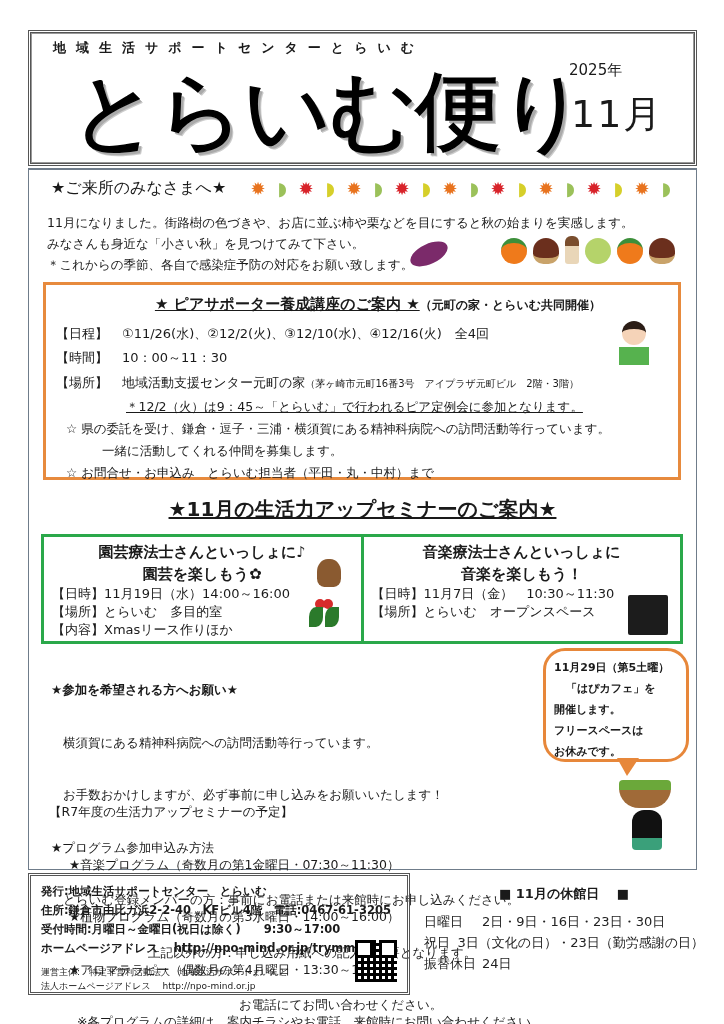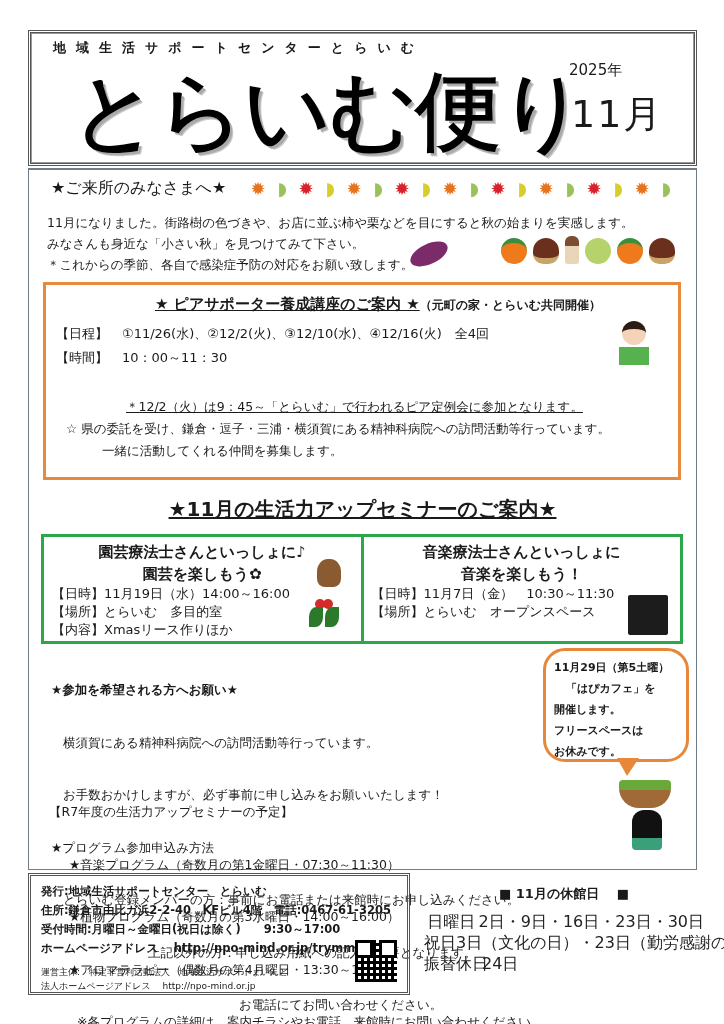--- a/index.html
+++ b/index.html
@@ -110,21 +110,21 @@
           repeating-linear-gradient(90deg, #000 0 3px, #fff 3px 6px),
           repeating-linear-gradient(0deg, #000 0 3px, #fff 3px 6px);
         background-blend-mode: multiply; }
   .qr::before, .qr::after { content: ""; position: absolute; width: 12px; height: 12px; border: 3px solid #000; background: #fff; }
   .qr::before { left: 0; top: 0; }
   .qr::after { right: 0; top: 0; }
 
   
   .closed { position: absolute; left: 424px; top: 885px; width: 280px; }
   .closed .t { text-align: center; font-size: 13px; margin-bottom: 8px; font-weight: bold; }
-  .closed .row { display: flex; font-size: 16px; line-height: 21px; color: #222; white-space: nowrap; text-align: center; }
+  .closed .row { display: flex; font-size: 13px; line-height: 21px; color: #222; white-space: nowrap; }
   .closed .row .k { width: 58px; }
 </style>
 </head>
 <body>
 
 <div class="header">
   <div class="org">地域生活サポートセンターとらいむ</div>
   <div class="title">とらいむ便り</div>
   <div class="year">2025年</div>
   <div class="month">11月</div>
@@ -173,23 +173,27 @@
   <div class="peer">
     <div class="peer-title">
       <span class="main-t">★ ピアサポーター養成講座のご案内 ★</span><span class="sub-t">（元町の家・とらいむ共同開催）</span>
     </div>
     <div class="peer-row" style="top:40px">
       <span class="lbl">【日程】</span><span>①11/26(水)、②12/2(火)、③12/10(水)、④12/16(火)　全4回</span>
     </div>
     <div class="peer-row" style="top:64px">
       <span class="lbl">【時間】</span><span>10：00～11：30</span>
     </div>
+    <div class="peer-row" style="top:89px">
+      <span class="lbl">【場所】</span><span>地域活動支援センター元町の家</span><span class="small">（茅ヶ崎市元町16番3号　アイプラザ元町ビル　2階・3階）</span>
+    </div>
     <div class="peer-note">＊12/2（火）は9：45～「とらいむ」で行われるピア定例会に参加となります。</div>
     <div class="peer-star" style="top:136px">☆ 県の委託を受け、鎌倉・逗子・三浦・横須賀にある精神科病院への訪問活動等行っています。</div>
     <div class="peer-star" style="top:158px; left:56px">一緒に活動してくれる仲間を募集します。</div>
+    <div class="peer-star" style="top:180px">☆ お問合せ・お申込み　とらいむ担当者（平田・丸・中村）まで</div>
     <div class="peer-illus">
       <div class="face"></div>
       <div class="book"></div>
     </div>
   </div>
 
   <div class="sem-title">★11月の生活力アップセミナーのご案内★</div>
   <div class="sem-boxes">
     <div class="sem-box">
       <div class="h">園芸療法士さんといっしょに♪</div>

